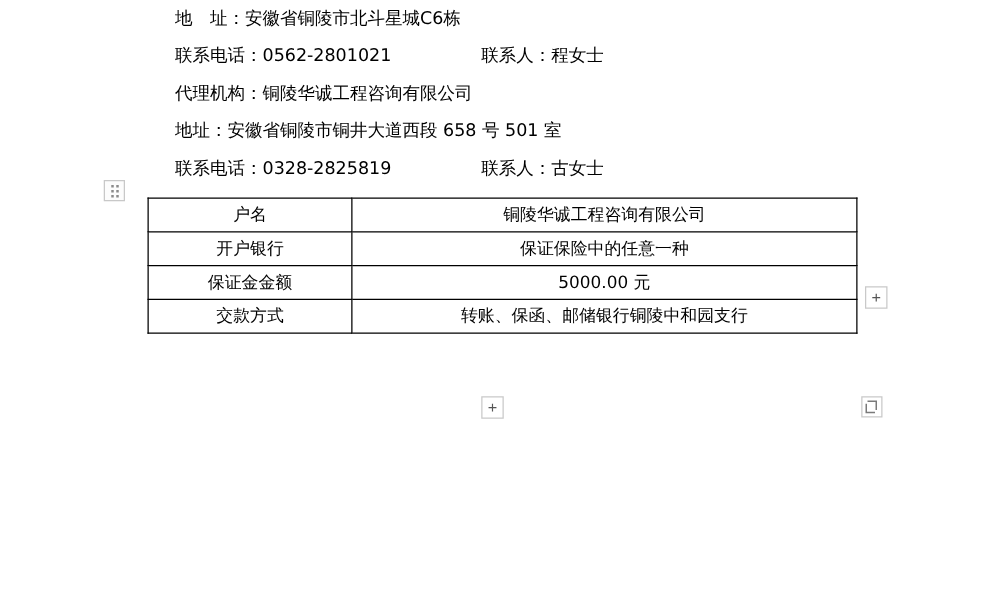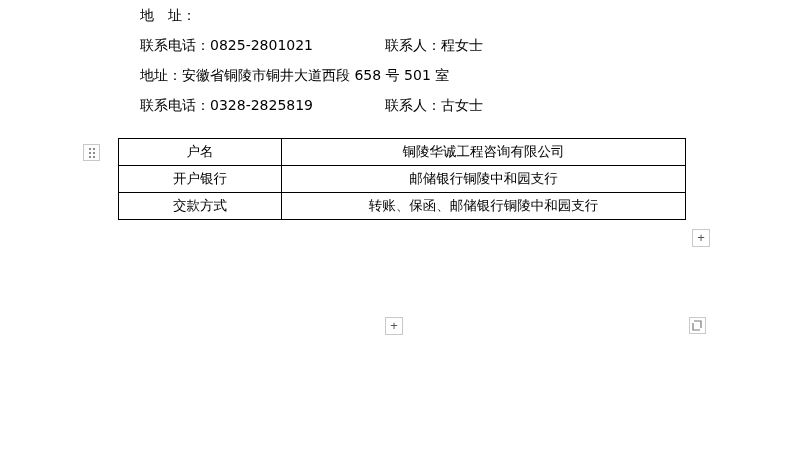--- a/index.html
+++ b/index.html
@@ -56,21 +56,21 @@
     padding: 0 0 0 22px;
     height: 30px;
     display: flex;
     align-items: center;
     font-family: "DejaVu Sans", sans-serif;
   }
 
   table.bid-table {
     border-collapse: collapse;
     margin-left: 0px;
-    margin-top: 18px;
+    margin-top: 8px;
     width: 568px;
     table-layout: fixed;
   }
   table.bid-table td {
     border: 1px solid #000000;
     height: 26px;
     font-size: 13.5px;
     text-align: center;
     vertical-align: middle;
     font-family: "DejaVu Sans", sans-serif;
@@ -137,30 +137,35 @@
 </style>
 </head>
 <body>
 
 <div id="page">
 
   <div class="doc-body">
 
     <div class="para">
       <span class="lbl">地　址：</span>
+        <span class="val">安徽省铜陵市北斗星城C6栋</span>
     </div>
 
     <div class="para">
       <span class="lbl">联系电话：</span>
-        <span class="val">0825-2801021</span>
+        <span class="val">0562-2801021</span>
         <span class="gap"></span>
         <span class="lbl">联系人：</span>
         <span class="val">程女士</span>
     </div>
 
+    <div class="para">
+      <span class="lbl">代理机构：</span>
+        <span class="val">铜陵华诚工程咨询有限公司</span>
+    </div>
 
     <div class="para">
       <span class="lbl">地址：</span>
         <span class="val">安徽省铜陵市铜井大道西段 658 号 501 室</span>
     </div>
 
     <div class="para">
       <span class="lbl">联系电话：</span>
         <span class="val">0328-2825819</span>
         <span class="gap"></span>
@@ -170,21 +175,25 @@
 
 
     <table class="bid-table">
       <tbody>
         <tr>
           <td class="key">户名</td>
           <td class="val">铜陵华诚工程咨询有限公司</td>
         </tr>
         <tr>
           <td class="key">开户银行</td>
-          <td class="val">邮储银行铜陵中和园支行</td>
+          <td class="val">保证保险中的任意一种</td>
+        </tr>
+        <tr>
+          <td class="key">保证金金额</td>
+          <td class="val">5000.00 元</td>
         </tr>
         <tr>
           <td class="key">交款方式</td>
           <td class="val">转账、保函、邮储银行铜陵中和园支行</td>
         </tr>
       </tbody>
     </table>
 
   </div>
 

